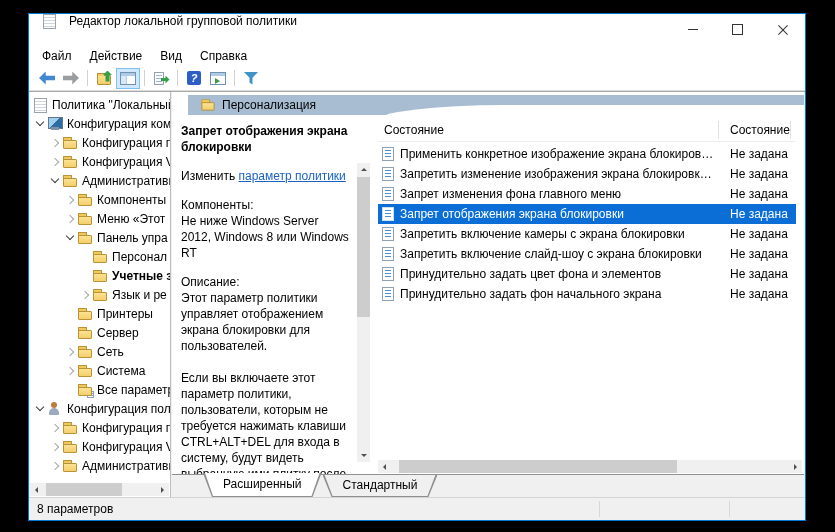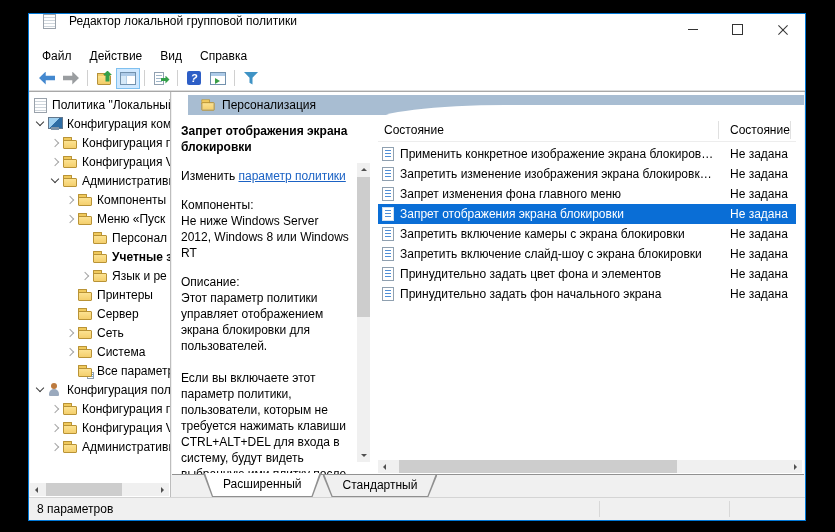--- a/index.html
+++ b/index.html
@@ -206,21 +206,26 @@
             <span>Административн</span>
           </div>
           <div class="tree-row" style="padding-left: 34px;">
             <span class="chev c"></span>
             <span class="ti ti-folder"></span>
             <span>Компоненты</span>
           </div>
           <div class="tree-row" style="padding-left: 34px;">
             <span class="chev c"></span>
             <span class="ti ti-folder"></span>
-            <span>Меню «Пуск</span>
+            <span>Меню «Этот</span>
+          </div>
+          <div class="tree-row" style="padding-left: 34px;">
+            <span class="chev e"></span>
+            <span class="ti ti-folder"></span>
+            <span>Панель упра</span>
           </div>
           <div class="tree-row" style="padding-left: 49px;">
             <span class="chev"></span>
             <span class="ti ti-folder"></span>
             <span>Персонал</span>
           </div>
           <div class="tree-row" style="padding-left: 49px; font-weight: bold;">
             <span class="chev"></span>
             <span class="ti ti-folder"></span>
             <span>Учетные з</span>

